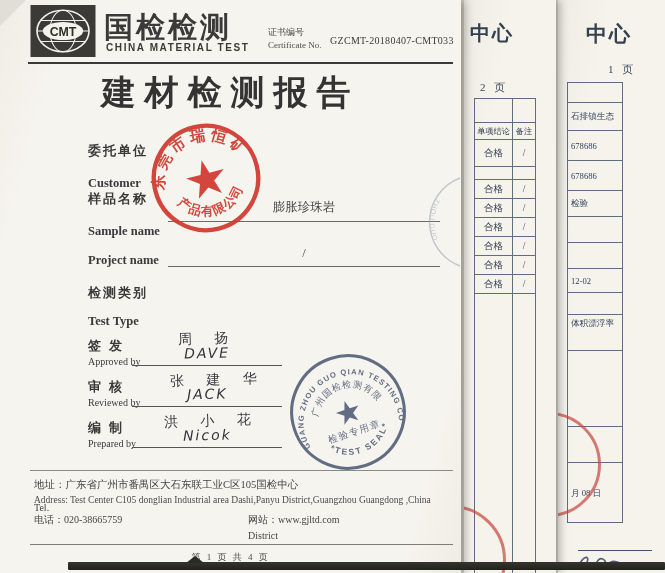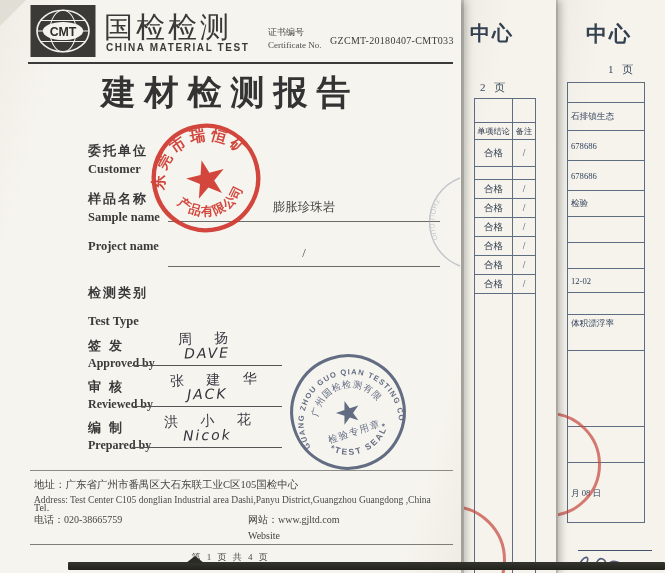--- a/index.html
+++ b/index.html
@@ -14,37 +14,37 @@
   .main-page {
     position:absolute; left:0; top:0; width:461px; height:573px;
     background:linear-gradient(105deg,#efede6 0%,#f6f4ee 12%,#f6f4ee 90%,#efece4 100%);
     box-shadow:4px 0 9px rgba(50,50,45,.38);
     z-index:30; overflow:hidden;
   }
   .fold-corner{position:absolute;left:0;top:0;width:0;height:0;
     border-top:26px solid #d6d3ca;border-right:26px solid transparent;opacity:.6;}
   .logo{position:absolute;left:30px;top:5px;width:66px;height:52px;}
   .brand-cn{position:absolute;left:104px;top:8px;font-family:"Liberation Sans",sans-serif;
-    font-weight:normal;font-size:29px;letter-spacing:3px;color:#3a3a38;}
+    font-weight:bold;font-size:29px;letter-spacing:3px;color:#3a3a38;}
   .brand-en{position:absolute;left:106px;top:42px;font-family:"Liberation Sans",sans-serif;
     font-weight:bold;font-size:10px;letter-spacing:1.6px;color:#3a3a38;}
   .cert-labels{position:absolute;left:268px;top:26px;font-size:9px;line-height:13px;color:#4a4a4a;}
   .cert-no{position:absolute;left:330px;top:35px;font-size:10px;letter-spacing:.3px;color:#3a3a3a;}
   .header-rule{position:absolute;left:28px;top:62px;width:425px;height:0;border-top:2px solid #3a3a38;}
   .doc-title{position:absolute;left:0;top:70px;width:461px;text-align:center;
     font-size:34px;font-weight:bold;letter-spacing:9px;color:#333;}
   .field-label-cn{font-family:"Liberation Sans",sans-serif;font-weight:bold;
     font-size:13px;letter-spacing:2px;color:#3a3a3a;}
-  .field-label-en{font-weight:bold;font-size:12.5px;color:#3a3a3a;margin-top:2px;}
+  .field-label-en{font-weight:bold;font-size:12.5px;color:#3a3a3a;margin-top:16px;}
   .field{position:absolute;left:88px;width:100px;}
   .field-value{position:absolute;left:168px;width:272px;text-align:center;
     font-size:12.5px;color:#454545;border-bottom:1px solid #6b6b6b;padding-bottom:5px;}
   .sig-label-cn{position:absolute;left:88px;font-family:"Liberation Sans",sans-serif;
     font-weight:bold;font-size:13px;letter-spacing:8px;color:#3a3a3a;}
-  .sig-label-en{position:absolute;left:88px;font-weight:bold;font-size:12px;color:#3a3a3a;}
+  .sig-label-en{position:absolute;left:88px;font-weight:normal;font-size:10px;color:#3a3a3a;}
   .sig-line{position:absolute;left:132px;width:150px;border-bottom:1px solid #555;height:22px;
     text-align:center;}
   .hand-en{font-family:"DejaVu Sans",sans-serif;font-style:italic;font-size:14px;
     letter-spacing:2px;color:#33343c;display:inline-block;transform:rotate(-1.5deg);}
   .hand-cn{position:absolute;font-family:"DejaVu Sans",sans-serif;font-size:14px;
     letter-spacing:9px;color:#3a3b44;transform:rotate(-2deg);}
   .stamp-red{position:absolute;left:148px;top:120px;width:116px;height:116px;
     transform:rotate(-14deg);opacity:.92;}
   .seal-blue{position:absolute;left:286px;top:350px;width:124px;height:124px;
     transform:rotate(-18deg);opacity:.88;}
@@ -67,21 +67,21 @@
   .strip-header{font-weight:bold;font-size:20px;letter-spacing:2px;color:#33404f;position:absolute;}
   .strip-pageno{position:absolute;font-size:11px;letter-spacing:3px;color:#3b4a5a;}
   .p2-table{position:absolute;left:10px;top:98px;width:62px;border-top:1.3px solid #5d6d82;}
   .p2-row{display:flex;border-bottom:1.2px solid #5d6d82;}
   .p2-row.noline{border-bottom:none;}
   .p2-c1{width:39px;border-left:1.2px solid #5d6d82;border-right:1.2px solid #5d6d82;
     display:flex;align-items:center;justify-content:center;font-size:9.5px;color:#303c4e;}
   .p2-c2{width:23px;border-right:1.2px solid #5d6d82;display:flex;align-items:center;
     justify-content:center;font-size:9.5px;color:#303c4e;}
   .p2-head{font-size:8.2px;letter-spacing:0;}
-  .p3-table{position:absolute;left:9px;top:82px;width:78px;border-top:1.3px solid #5d6d82;}
+  .p3-table{position:absolute;left:9px;top:82px;width:56px;border-top:1.3px solid #5d6d82;}
   .p3-row{border-left:1.2px solid #5d6d82;border-right:1.2px solid #5d6d82;
     border-bottom:1.2px solid #5d6d82;display:flex;align-items:center;
     font-size:8.6px;color:#30405a;padding-left:3px;}
   .stamp-partial{position:absolute;border:3.5px solid #c6453c;border-radius:50%;opacity:.7;}
   .p3-sigline{position:absolute;left:20px;top:550px;width:74px;border-top:1.6px solid #44526b;}
   .p3-sig{position:absolute;left:14px;top:551px;}
   
   .bottom-bar{position:absolute;left:68px;top:562px;width:597px;height:8px;
     background:linear-gradient(#35362f,#21221c);z-index:40;border-radius:1px;}
   .bottom-notch{position:absolute;left:186px;top:556px;width:0;height:0;z-index:41;
@@ -202,21 +202,21 @@
       <textPath href="#garc" startOffset="28%">ZHOU GUO</textPath>
     </text>
   </svg>
 
   <div class="footer-rule"></div>
   <div class="addr-cn">地址：广东省广州市番禺区大石东联工业C区105国检中心</div>
   <div class="addr-en">Address: Test Center C105 donglian Industrial area Dashi,Panyu District,Guangzhou Guangdong ,China</div>
   <div class="tel-cn">电话：020-38665759</div>
   <div class="site-cn">网站：www.gjltd.com</div>
   <div class="tel-en">Tel.</div>
-  <div class="site-en">Website</div>
+  <div class="site-en">District</div>
   <div class="footer-underline"></div>
   <div class="page-no">第 1 页 共 4 页</div>
 </div>
 
 <div class="strip strip-2">
   <div class="strip-header" style="left:6px;top:20px">中心</div>
   <div class="strip-pageno" style="left:16px;top:80px">2 页</div>
 
   <div class="p2-table">
     <div class="p2-row" style="height:24px">

